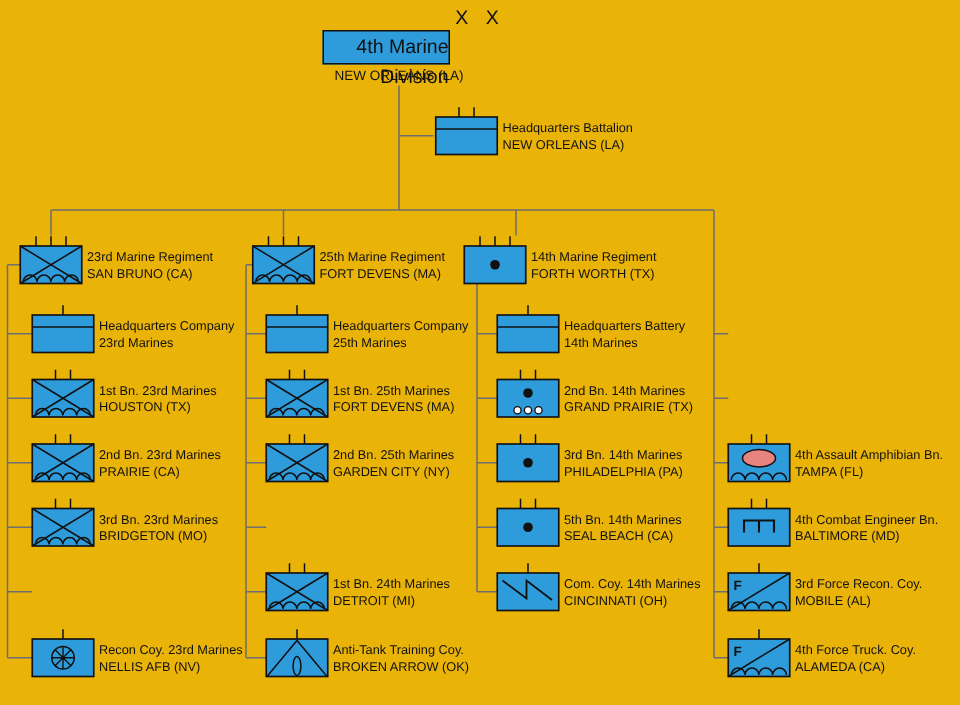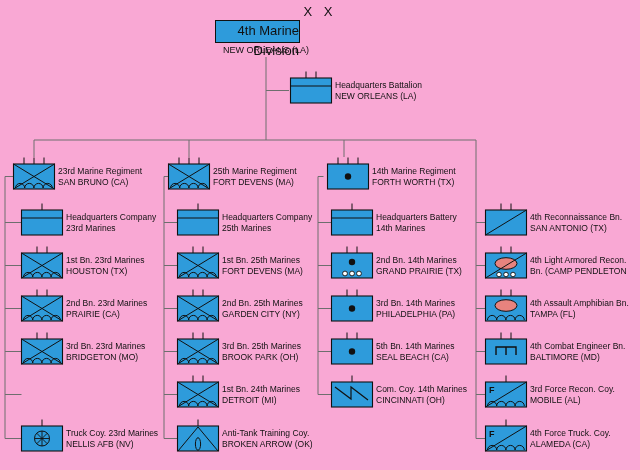--- a/index.html
+++ b/index.html
@@ -1,16 +1,16 @@
 <!DOCTYPE html>
 <html><head>
 <meta charset="utf-8">
 <style>
   html,body{margin:0;padding:0;background:#fff;}
-  #stage{position:relative;width:640px;height:470px;background:#f9a8d4;overflow:hidden;
+  #stage{position:relative;width:640px;height:470px;background:#eab308;overflow:hidden;
          font-family:"Liberation Sans",sans-serif;color:#111;}
   .abs{position:absolute;}
   #wires{position:absolute;left:0;top:0;pointer-events:none;}
   .unit{position:absolute;}
   .unit .lbl{position:absolute;left:46px;top:9px;font-size:8.5px;line-height:10.5px;white-space:nowrap;}
   .lblline{display:block;}
   #div-sizemark{left:0;top:4px;width:100%;text-align:center;font-size:13px;letter-spacing:4px;}
   #div-box{left:215px;top:20px;width:85px;height:23px;background:#2E9BDB;border:1.2px solid #111;
            box-sizing:border-box;text-align:right;font-size:13px;line-height:20px;}
   #div-loc{left:175px;top:45px;width:182px;text-align:center;font-size:9px;}
@@ -184,21 +184,21 @@
         <span class="lblline">3rd Bn. 23rd Marines</span>
         <span class="lblline">BRIDGETON (MO)</span>
       </div>
   </div>
   <div class="unit" style="left:20px;top:419px">
     <svg class="sym" width="44" height="33" viewBox="0 0 44 33">
         <use href="#t1"></use>
         <use href="#sym-truck"></use>
       </svg>
     <div class="lbl">
-        <span class="lblline">Truck Coy. 23rd Marines</span>
+        <span class="lblline">Recon Coy. 23rd Marines</span>
         <span class="lblline">NELLIS AFB (NV)</span>
       </div>
   </div>
 
   <div class="unit" style="left:167px;top:157px">
     <svg class="sym" width="44" height="33" viewBox="0 0 44 33">
         <use href="#t3"></use>
         <use href="#sym-inf"></use>
       </svg>
     <div class="lbl">
@@ -229,30 +229,20 @@
   <div class="unit" style="left:176px;top:289px">
     <svg class="sym" width="44" height="33" viewBox="0 0 44 33">
         <use href="#t2"></use>
         <use href="#sym-inf"></use>
       </svg>
     <div class="lbl">
         <span class="lblline">2nd Bn. 25th Marines</span>
         <span class="lblline">GARDEN CITY (NY)</span>
       </div>
   </div>
-  <div class="unit" style="left:176px;top:332px">
-    <svg class="sym" width="44" height="33" viewBox="0 0 44 33">
-        <use href="#t2"></use>
-        <use href="#sym-inf"></use>
-      </svg>
-    <div class="lbl">
-        <span class="lblline">3rd Bn. 25th Marines</span>
-        <span class="lblline">BROOK PARK (OH)</span>
-      </div>
-  </div>
   <div class="unit" style="left:176px;top:375px">
     <svg class="sym" width="44" height="33" viewBox="0 0 44 33">
         <use href="#t2"></use>
         <use href="#sym-inf"></use>
       </svg>
     <div class="lbl">
         <span class="lblline">1st Bn. 24th Marines</span>
         <span class="lblline">DETROIT (MI)</span>
       </div>
   </div>
@@ -260,21 +250,21 @@
     <svg class="sym" width="44" height="33" viewBox="0 0 44 33">
         <use href="#t1"></use>
         <use href="#sym-at"></use>
       </svg>
     <div class="lbl">
         <span class="lblline">Anti-Tank Training Coy.</span>
         <span class="lblline">BROKEN ARROW (OK)</span>
       </div>
   </div>
 
-  <div class="unit" style="left:326px;top:157px">
+  <div class="unit" style="left:308px;top:157px">
     <svg class="sym" width="44" height="33" viewBox="0 0 44 33">
         <use href="#t3"></use>
         <use href="#sym-arty"></use>
       </svg>
     <div class="lbl">
         <span class="lblline">14th Marine Regiment</span>
         <span class="lblline">FORTH WORTH (TX)</span>
       </div>
   </div>
   <div class="unit" style="left:330px;top:203px">
@@ -321,40 +311,20 @@
     <svg class="sym" width="44" height="33" viewBox="0 0 44 33">
         <use href="#t1"></use>
         <use href="#sym-comm"></use>
       </svg>
     <div class="lbl">
         <span class="lblline">Com. Coy. 14th Marines</span>
         <span class="lblline">CINCINNATI (OH)</span>
       </div>
   </div>
 
-  <div class="unit" style="left:484px;top:203px">
-    <svg class="sym" width="44" height="33" viewBox="0 0 44 33">
-        <use href="#t2"></use>
-        <use href="#sym-recon"></use>
-      </svg>
-    <div class="lbl">
-        <span class="lblline">4th Reconnaissance Bn.</span>
-        <span class="lblline">SAN ANTONIO (TX)</span>
-      </div>
-  </div>
-  <div class="unit" style="left:484px;top:246px">
-    <svg class="sym" width="44" height="33" viewBox="0 0 44 33">
-        <use href="#t2"></use>
-        <use href="#sym-lar"></use>
-      </svg>
-    <div class="lbl">
-        <span class="lblline">4th Light Armored Recon.</span>
-        <span class="lblline">Bn. (CAMP PENDLETON</span>
-      </div>
-  </div>
   <div class="unit" style="left:484px;top:289px">
     <svg class="sym" width="44" height="33" viewBox="0 0 44 33">
         <use href="#t2"></use>
         <use href="#sym-amph"></use>
       </svg>
     <div class="lbl">
         <span class="lblline">4th Assault Amphibian Bn.</span>
         <span class="lblline">TAMPA (FL)</span>
       </div>
   </div>

